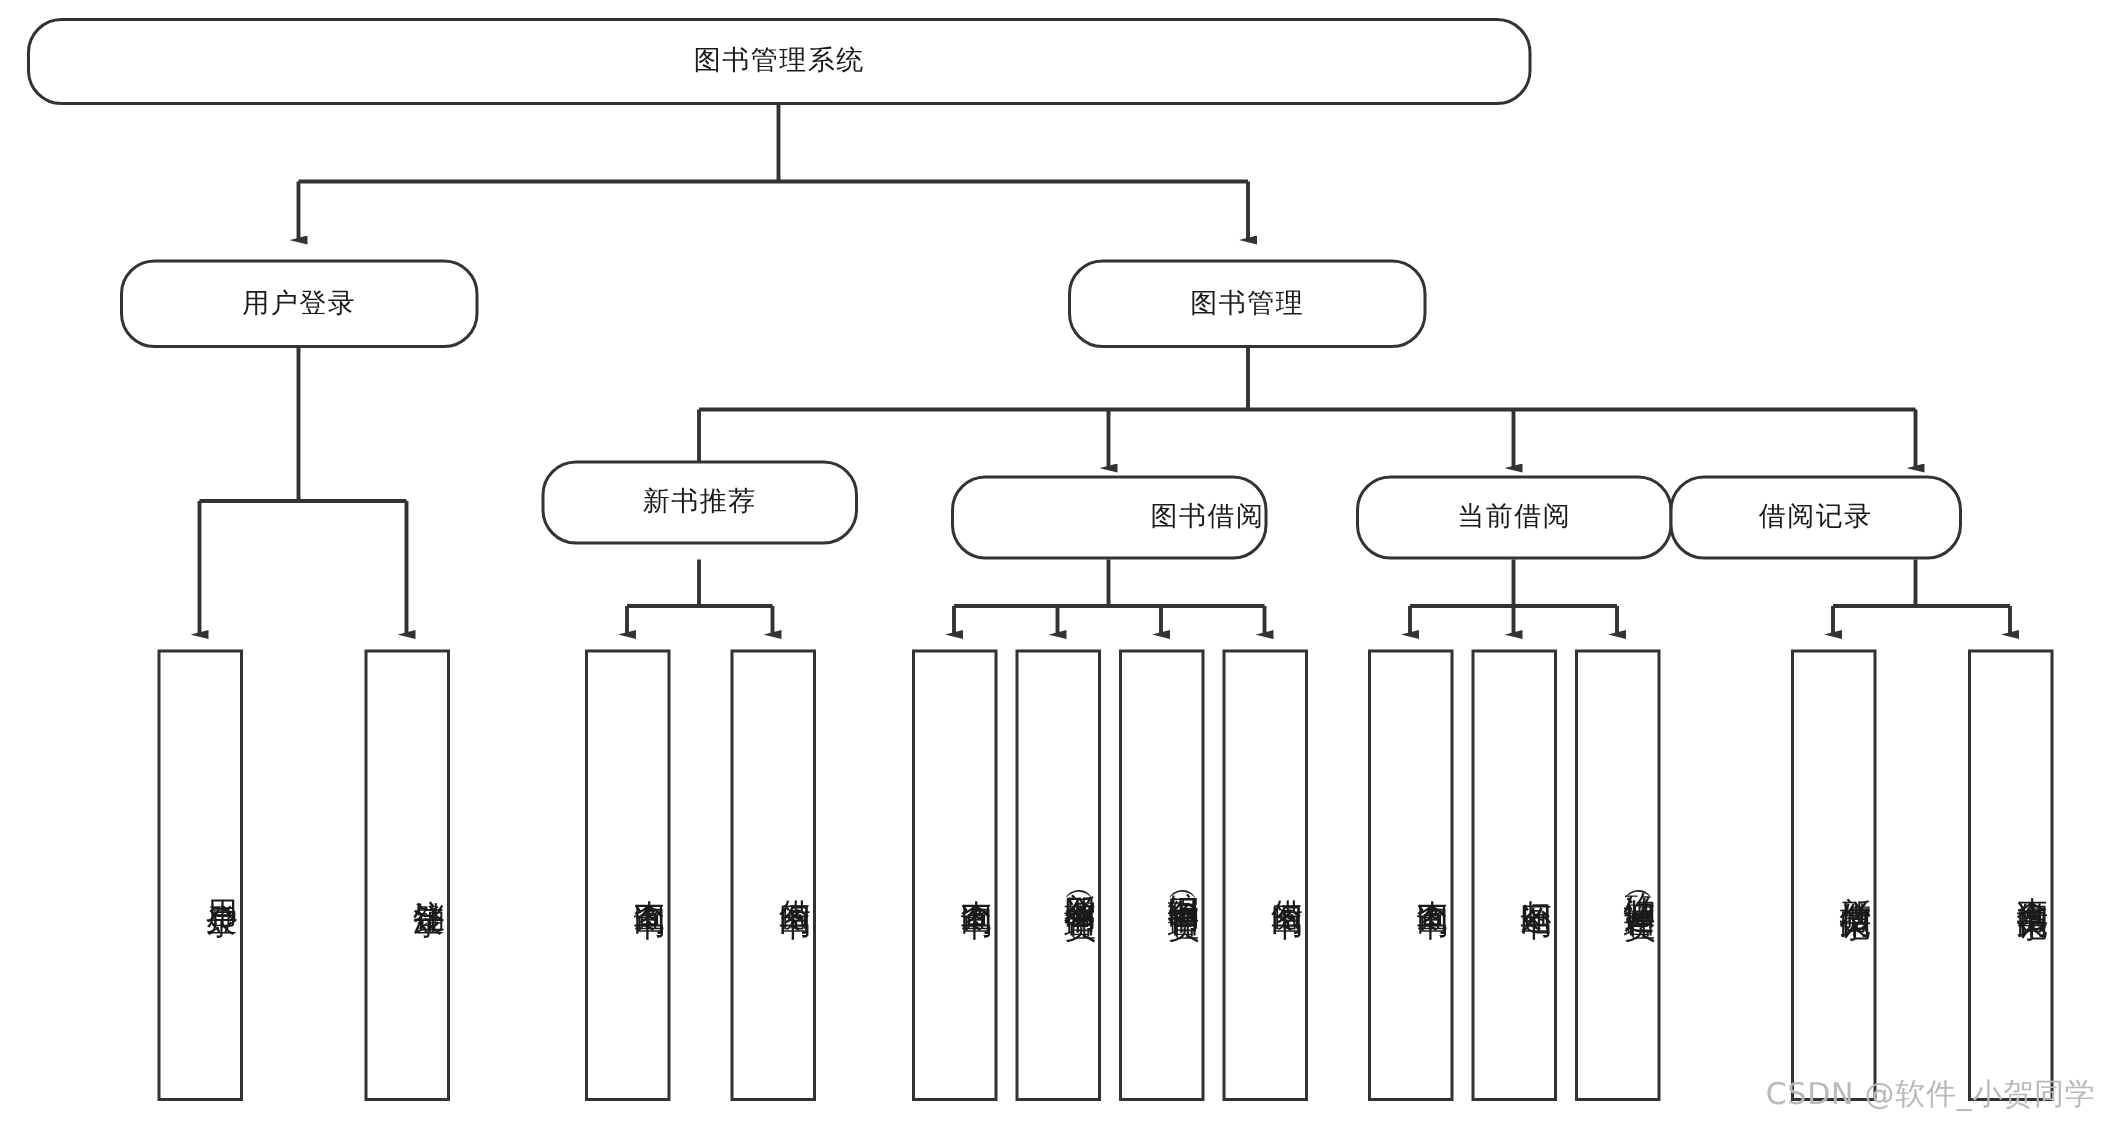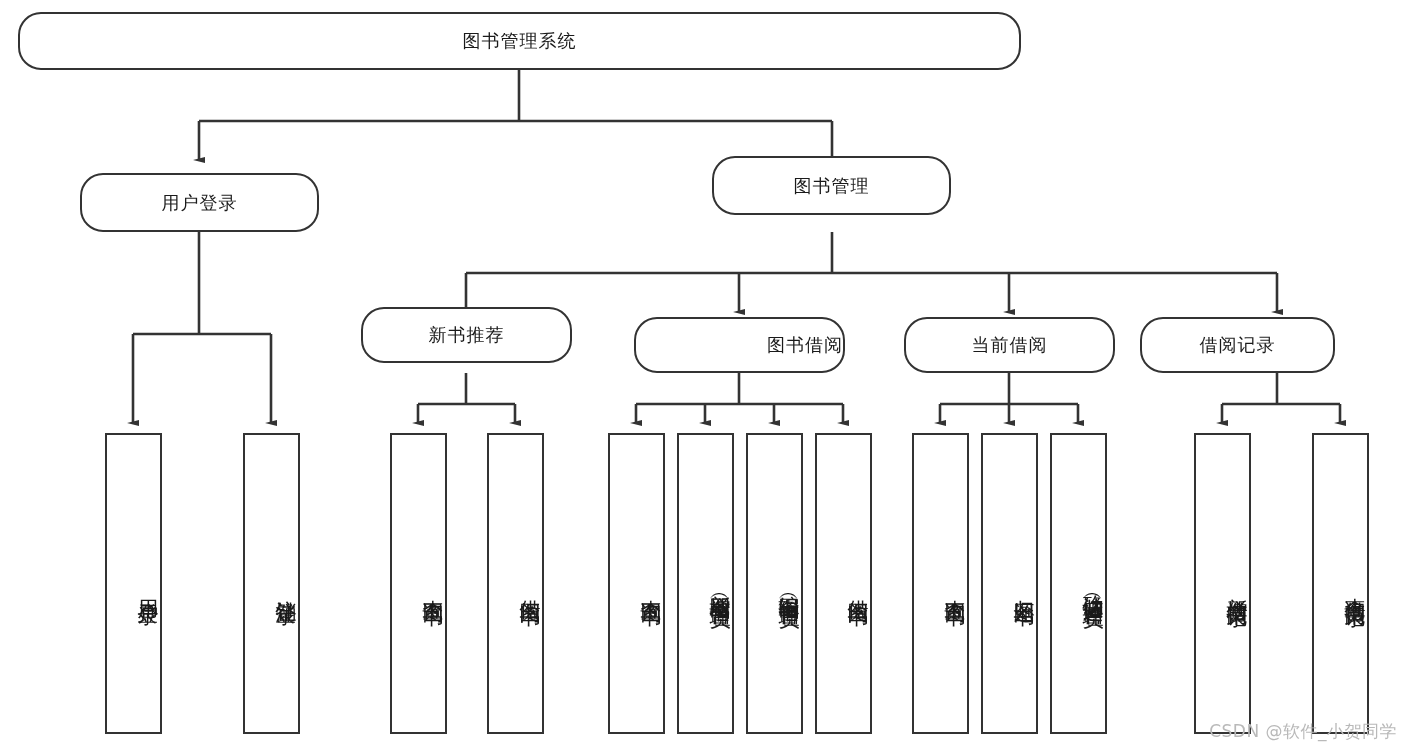--- a/index.html
+++ b/index.html
@@ -55,21 +55,21 @@
   .node.vert .vtext {
     writing-mode: vertical-rl;
     text-orientation: upright;
     display: block;
     white-space: normal;
   }
   .watermark {
     position: absolute;
     right: 8px;
     bottom: 4px;
-    font-size: 17px;
+    font-size: 20px;
     color: #b9b9b9;
     letter-spacing: 0.5px;
     white-space: nowrap;
   }
 </style>
 </head>
 <body>
 
 <div id="canvas">
 
@@ -123,34 +123,34 @@
     </g>
   </svg>
 
   <div class="node horiz" style="left:18px; top:12px; width:1003px; height:58px;">
     <span>图书管理系统</span>
   </div>
 
   <div class="node horiz" style="left:80px; top:173px; width:239px; height:59px;">
     <span>用户登录</span>
   </div>
-  <div class="node horiz" style="left:712px; top:156px; width:239px; height:59px;">
+  <div class="node horiz" style="left:712px; top:173px; width:239px; height:59px;">
     <span>图书管理</span>
   </div>
 
   <div class="node horiz" style="left:361px; top:307px; width:211px; height:56px;">
     <span>新书推荐</span>
   </div>
   <div class="node horiz" style="left:634px; top:317px; width:211px; height:56px;justify-content:flex-end;">
     <span>图书借阅</span>
   </div>
   <div class="node horiz" style="left:904px; top:317px; width:211px; height:56px;">
     <span>当前借阅</span>
   </div>
-  <div class="node horiz" style="left:1140px; top:317px; width:195px; height:56px;">
+  <div class="node horiz" style="left:1113px; top:317px; width:195px; height:56px;">
     <span>借阅记录</span>
   </div>
 
   <div class="node vert" style="left:105px; top:433px; width:57px; height:301px;">
     <span class="vtext">用户登录</span>
   </div>
   <div class="node vert" style="left:243px; top:433px; width:57px; height:301px;">
     <span class="vtext">注销登录</span>
   </div>
 

